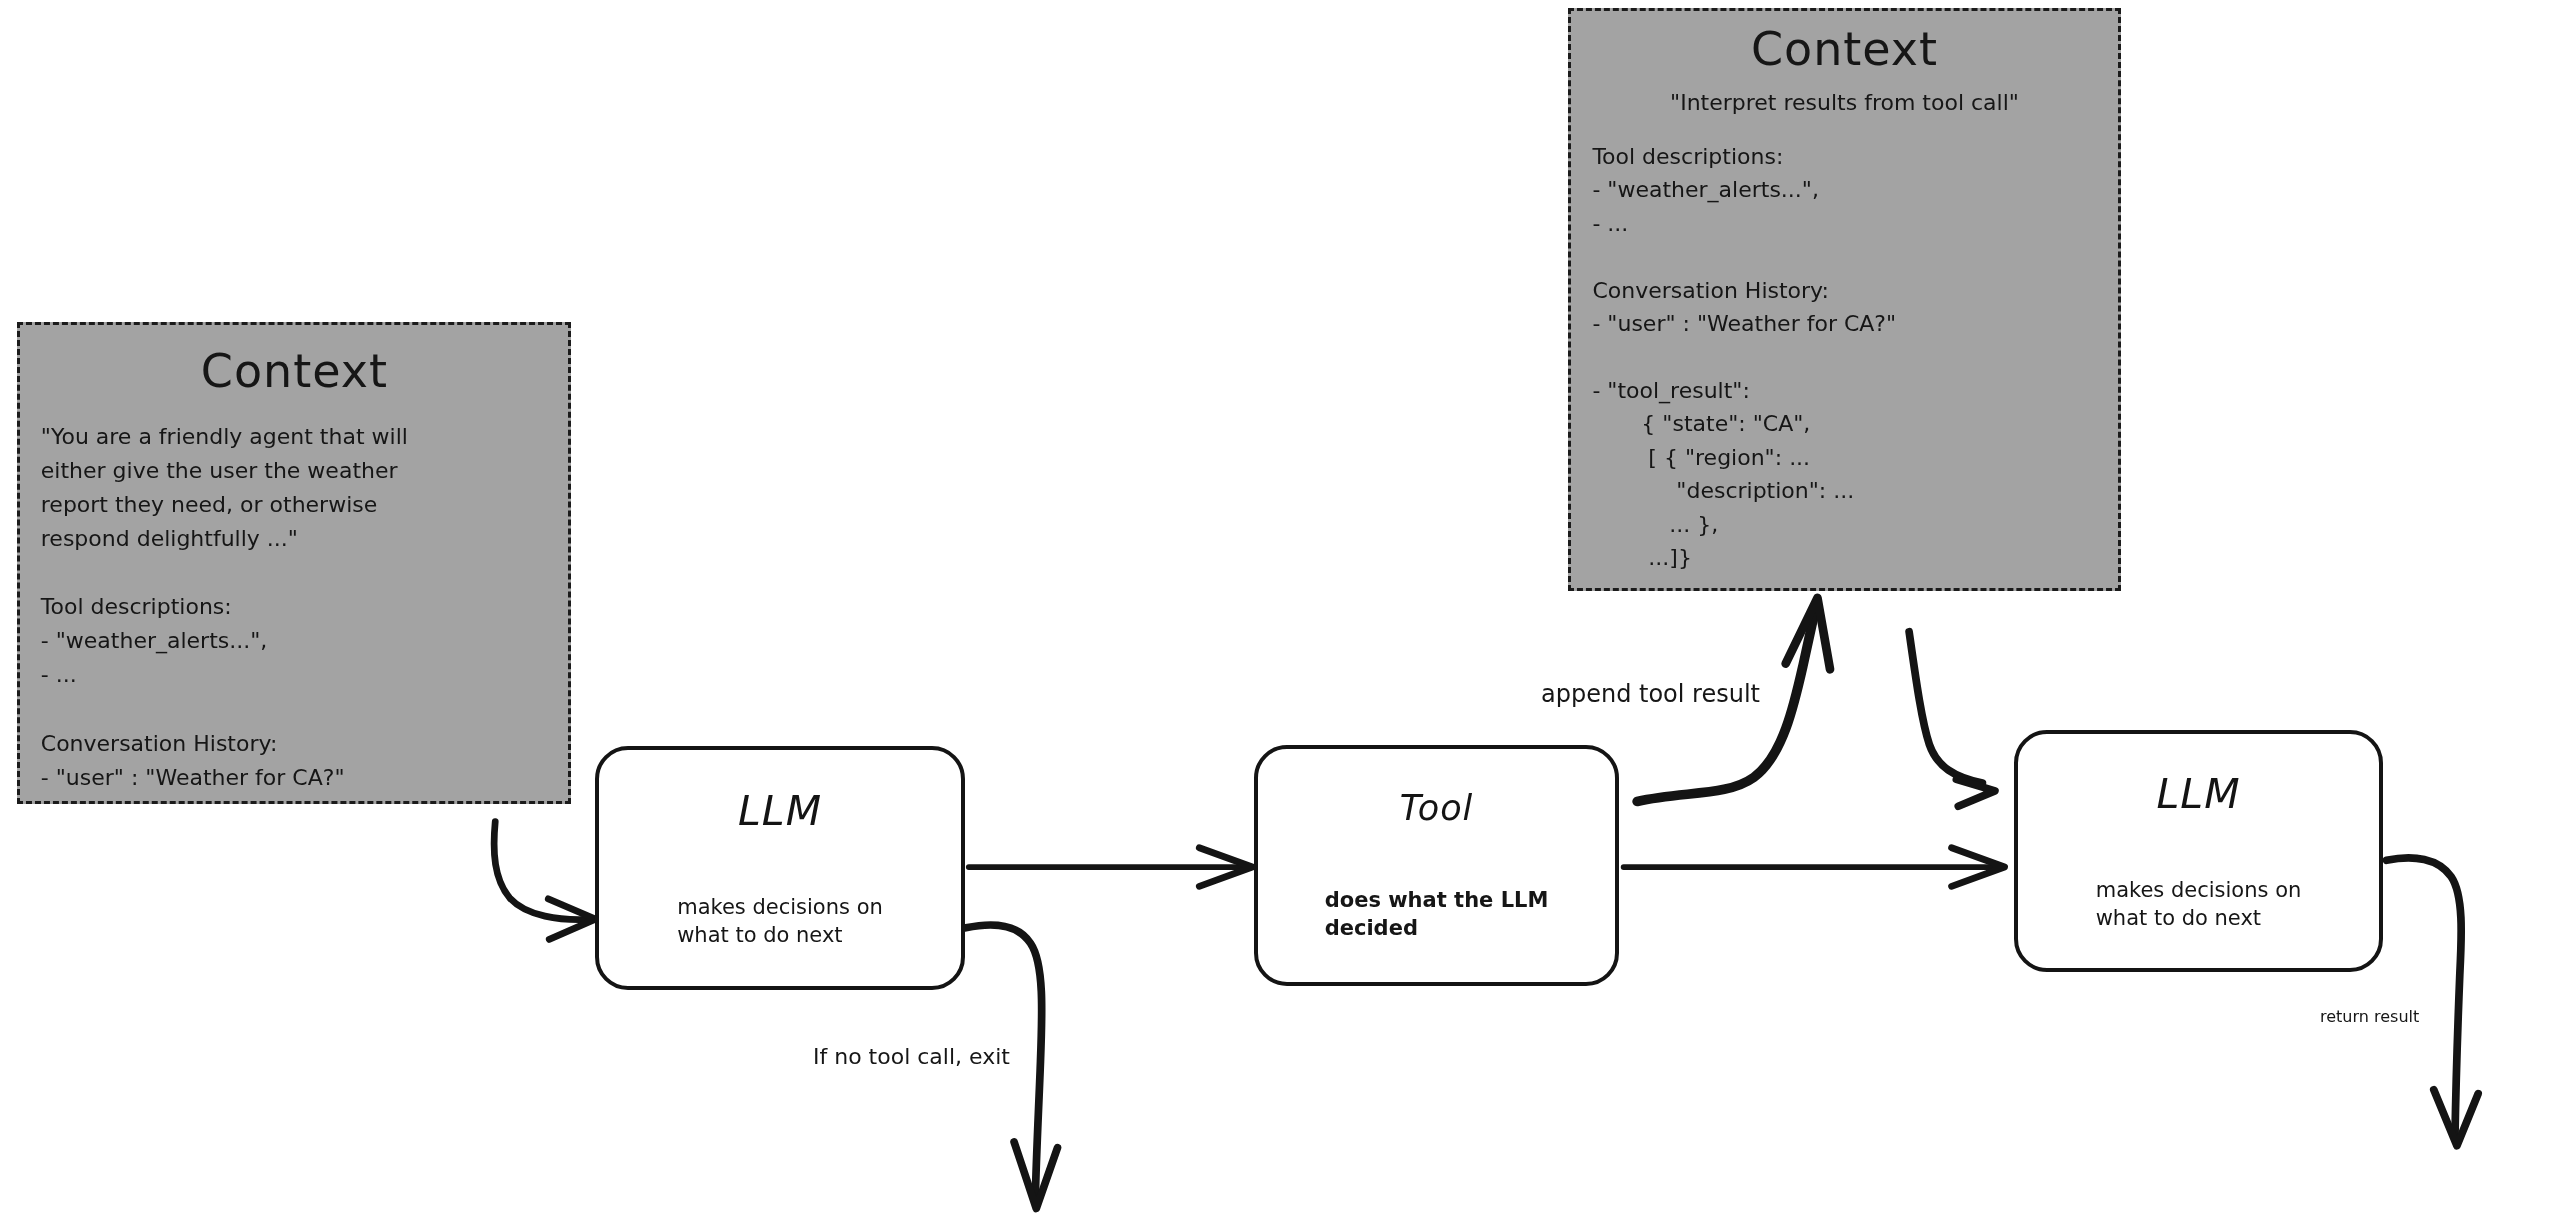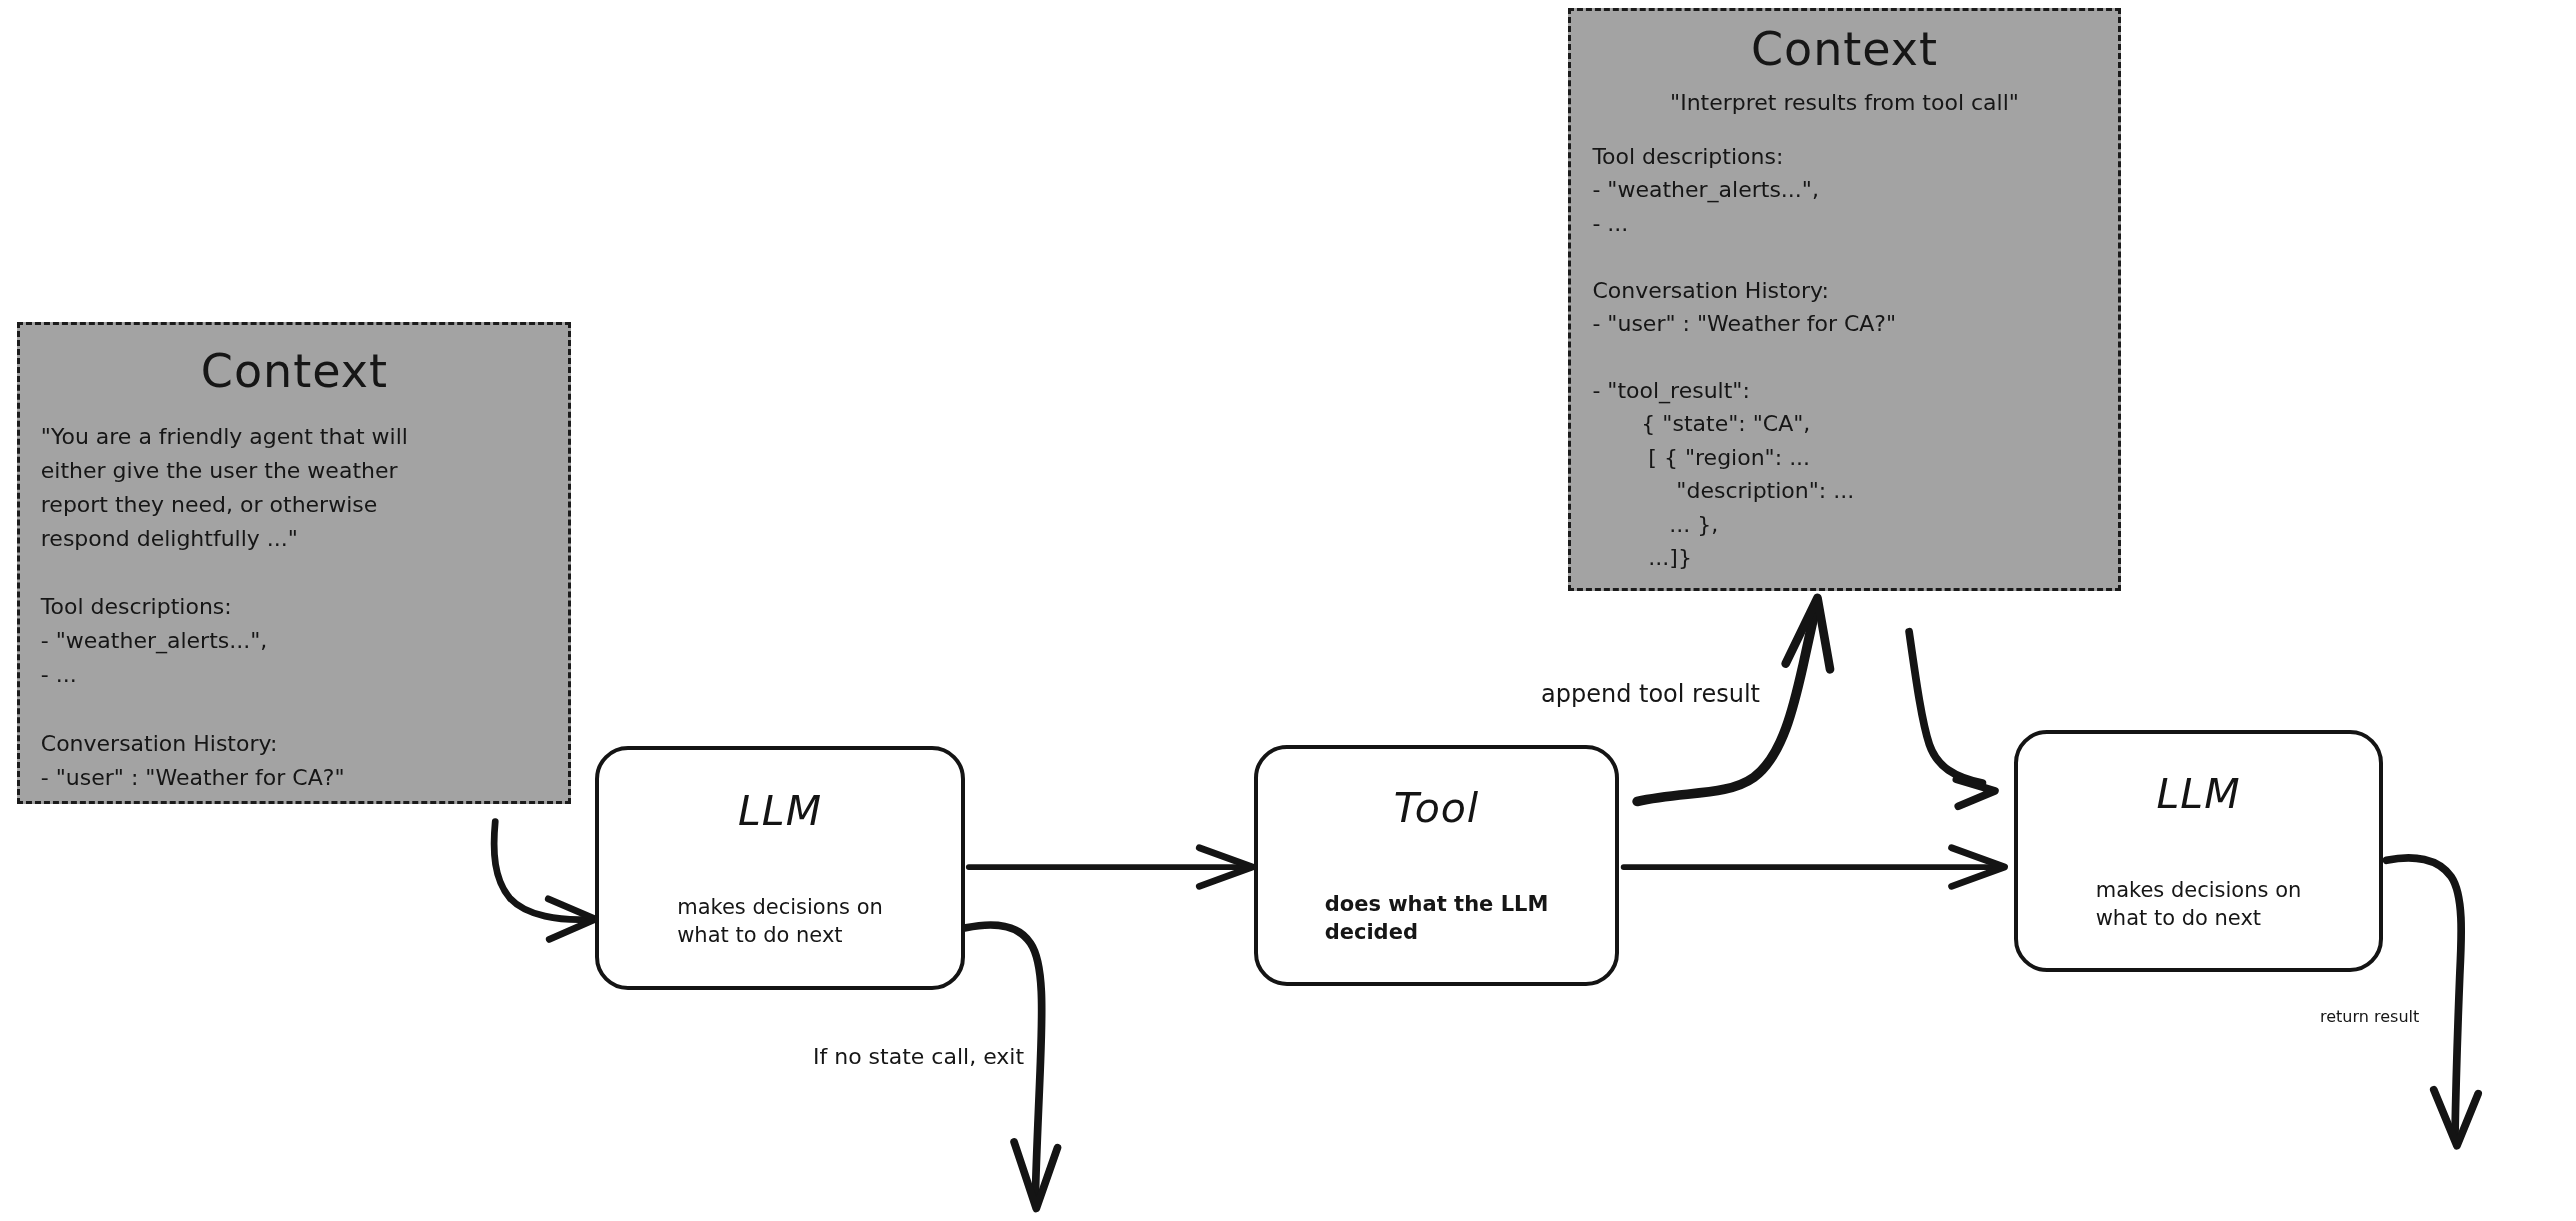--- a/index.html
+++ b/index.html
@@ -136,32 +136,32 @@
     </div>
   </div>
 
   <div class="node" id="node-llm-1" style="left:595px; top:746px; width:370px; height:244px;">
     <div class="node-title" style="font-size:41px; margin-bottom:15.4px;">LLM</div>
     <div class="node-sub" style="font-size:21px;">makes decisions on
 what to do next</div>
   </div>
 
   <div class="node" id="node-tool" style="left:1254px; top:745px; width:365px; height:241px;">
-    <div class="node-title" style="font-size:41px; margin-bottom:15.4px;">Tool</div>
+    <div class="node-title" style="font-size:35px; margin-bottom:15.4px;">Tool</div>
     <div class="node-sub" style="font-size:21px;font-weight:bold;">does what the LLM
 decided</div>
   </div>
 
   <div class="node" id="node-llm-2" style="left:2014px; top:730px; width:369px; height:242px;">
     <div class="node-title" style="font-size:41px; margin-bottom:15.4px;">LLM</div>
     <div class="node-sub" style="font-size:21px;">makes decisions on
 what to do next</div>
   </div>
 
-  <div class="edge-label" style="left:813px; top:1044px; font-size:22px;">If no state call, exit</div>
+  <div class="edge-label" style="left:813px; top:1044px; font-size:22px;">If no tool call, exit</div>
 
   <div class="edge-label" style="left:1541px; top:680px; font-size:24px;">append tool result</div>
 
   <div class="edge-label" style="left:2320px; top:1007px; font-size:16px;">return result</div>
 
   <svg id="arrows" viewBox="0 0 2670 1266">
 
     <g>
       <path d="M 513 852 C 510 884, 512 912, 528 931 C 545 950, 580 955, 614 953" stroke-width="7"></path>
       <path d="M 568 932 L 617 953 L 569 974" stroke-width="7"></path>

